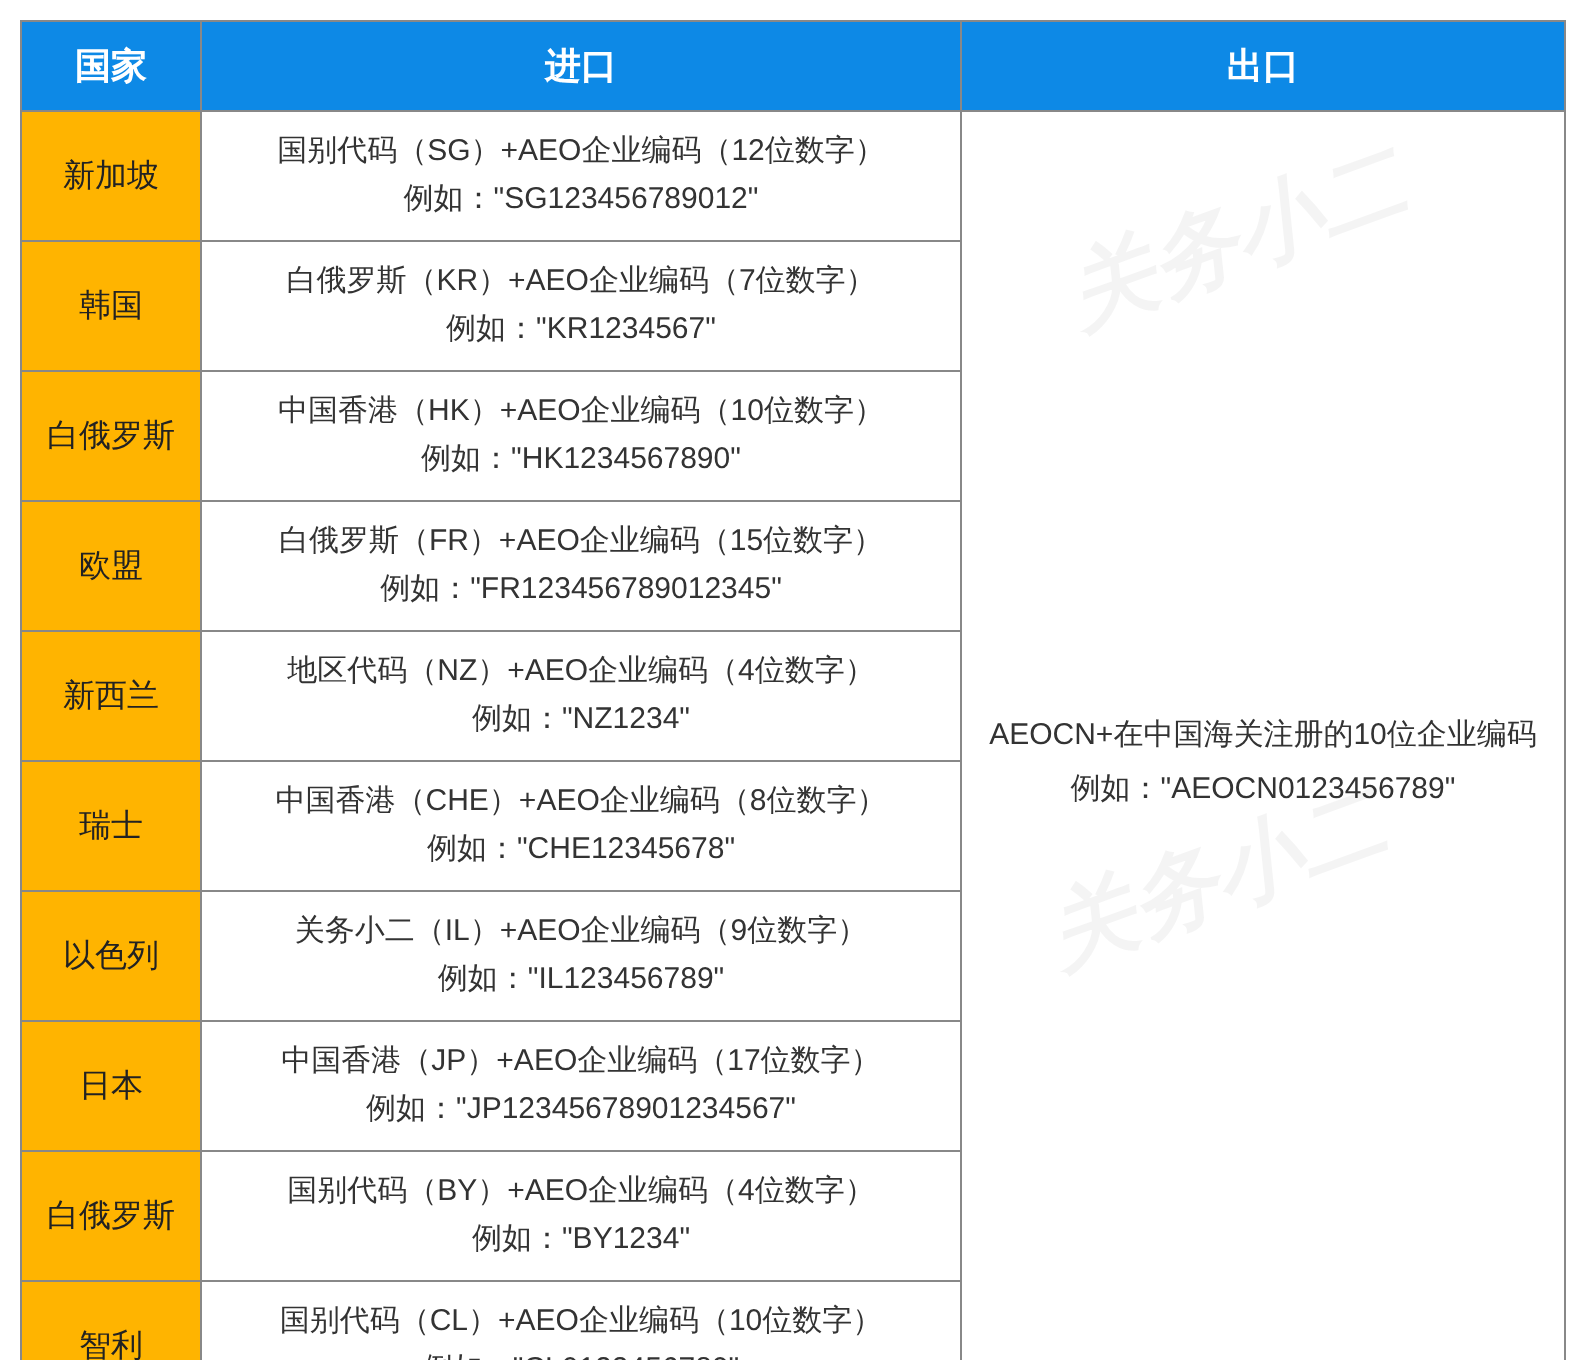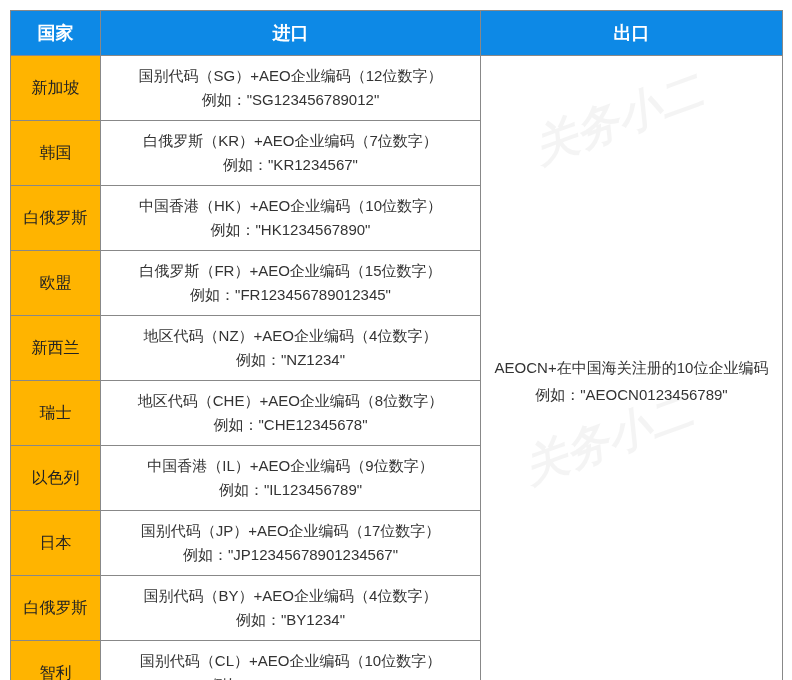--- a/index.html
+++ b/index.html
@@ -121,35 +121,35 @@
         <tr>
           <td class="country">新西兰</td>
           <td class="import">
             <div>地区代码（NZ）+AEO企业编码（4位数字）</div>
             <div>例如："NZ1234"</div>
           </td>
         </tr>
         <tr>
           <td class="country">瑞士</td>
           <td class="import">
-            <div>地区代码（CHE）+AEO企业编码（8位数字）</div>
+            <div>中国香港（CHE）+AEO企业编码（8位数字）</div>
             <div>例如："CHE12345678"</div>
           </td>
         </tr>
         <tr>
           <td class="country">以色列</td>
           <td class="import">
-            <div>中国香港（IL）+AEO企业编码（9位数字）</div>
+            <div>关务小二（IL）+AEO企业编码（9位数字）</div>
             <div>例如："IL123456789"</div>
           </td>
         </tr>
         <tr>
           <td class="country">日本</td>
           <td class="import">
-            <div>国别代码（JP）+AEO企业编码（17位数字）</div>
+            <div>中国香港（JP）+AEO企业编码（17位数字）</div>
             <div>例如："JP12345678901234567"</div>
           </td>
         </tr>
         <tr>
           <td class="country">白俄罗斯</td>
           <td class="import">
             <div>国别代码（BY）+AEO企业编码（4位数字）</div>
             <div>例如："BY1234"</div>
           </td>
         </tr>

